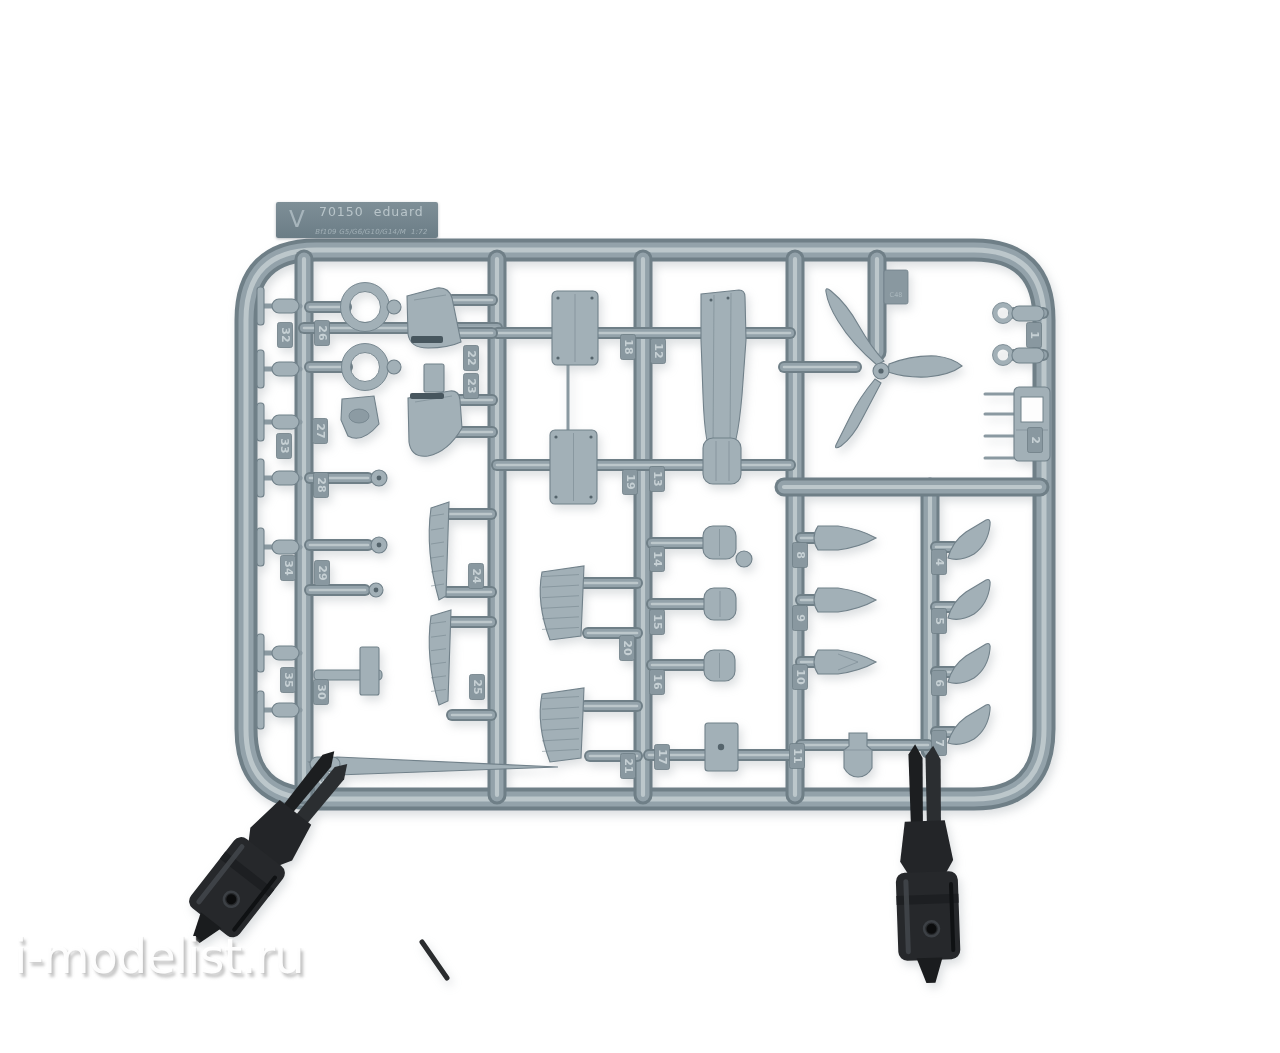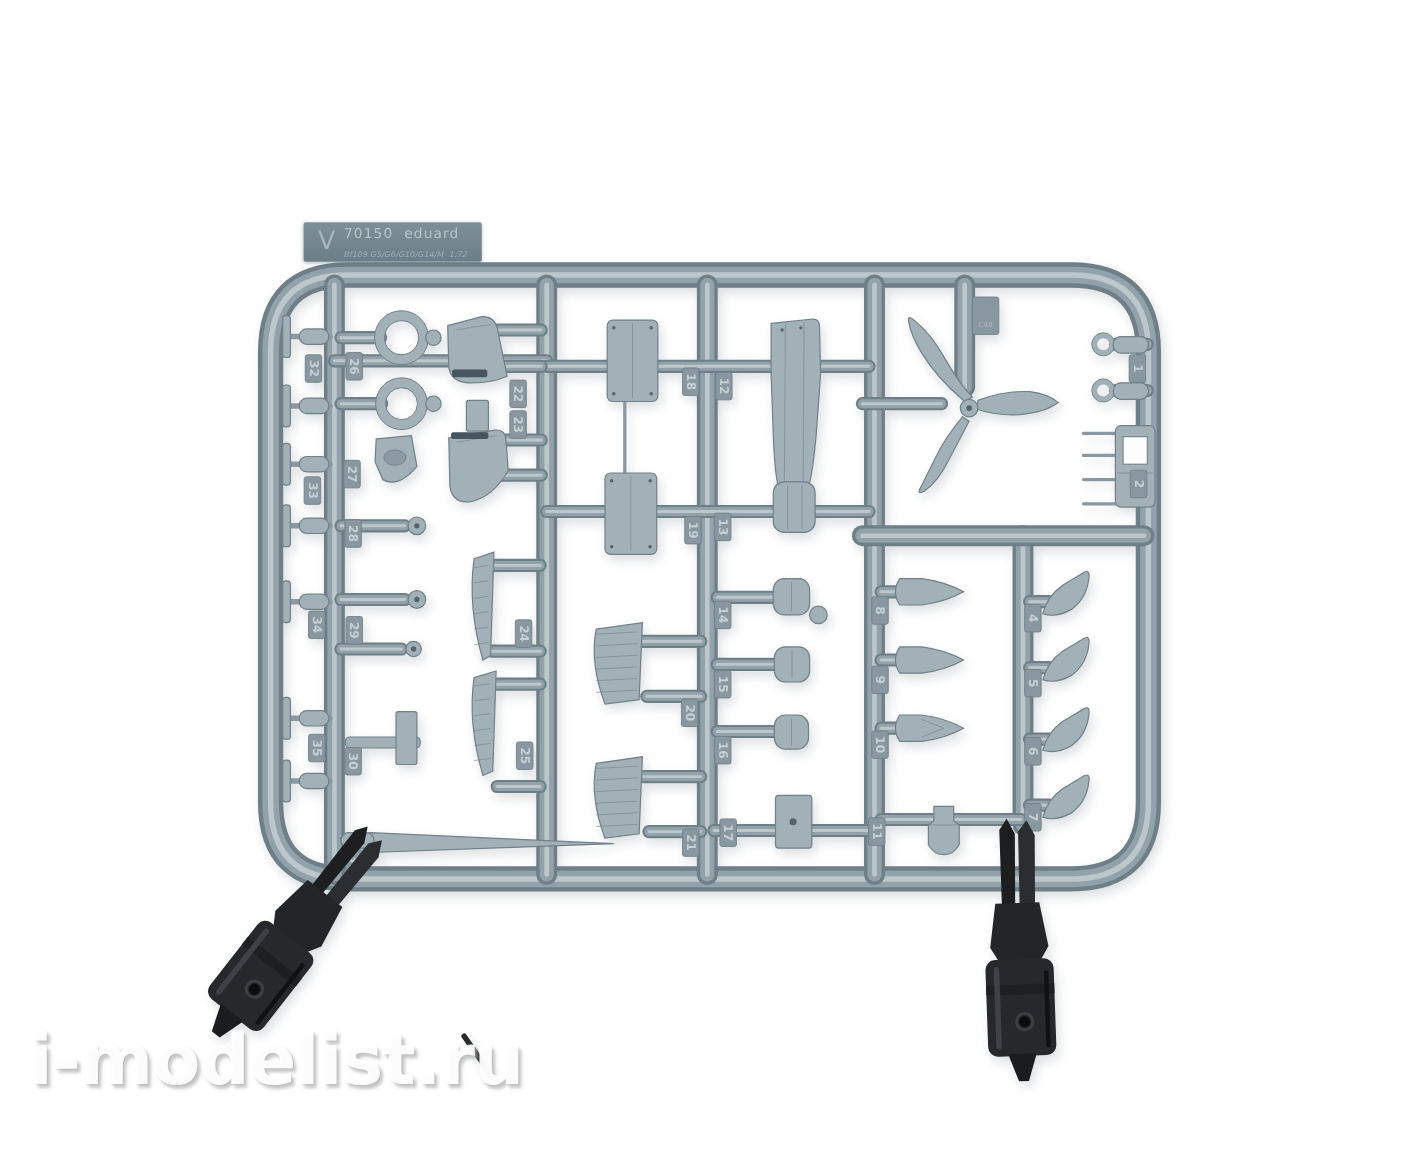--- a/index.html
+++ b/index.html
@@ -9,28 +9,28 @@
     font-family:"DejaVu Sans", sans-serif;
   }
   #sprue-art{position:absolute;left:0;top:0;filter:drop-shadow(3px 5px 5px rgba(140,150,155,.30));}
   .kit-label{
     position:absolute;left:276px;top:202px;width:162px;height:36px;
     background:linear-gradient(#7e8f97,#6b7d86);border-radius:2px;
     display:flex;align-items:center;color:#b7c3c8;
     box-shadow:0 1px 3px rgba(90,100,110,.45);
   }
   .kit-label .letter{font-size:23px;font-weight:400;padding:0 8px 2px 13px;color:#a7b5bc;}
-  .kit-label .lines{flex:1;text-align:left;line-height:1.15;padding-right:8px;}
+  .kit-label .lines{flex:1;text-align:center;line-height:1.15;padding-right:8px;}
   .kit-label .l1{font-size:12.5px;letter-spacing:1px;color:#b9c5ca;}
   .kit-label .l1 .num{margin-right:10px;}
   .kit-label .l2{font-size:7px;letter-spacing:.2px;color:#a2b0b7;white-space:nowrap;font-style:italic;}
   .kit-label .l2 .sc{margin-left:5px;}
   .watermark{
-    position:absolute;left:26px;top:932px;
-    font-weight:700;font-size:64px;letter-spacing:-1px;line-height:1;
+    position:absolute;left:14px;top:932px;
+    font-weight:400;font-size:48px;letter-spacing:-1px;line-height:1;
     color:rgba(255,255,255,.95);
     text-shadow:3px 4px 3px rgba(165,165,165,.62), 1px 1px 1px rgba(195,195,195,.4);
     user-select:none;
   }
 </style>
 </head>
 <body>
 
 <div class="stage">
 

